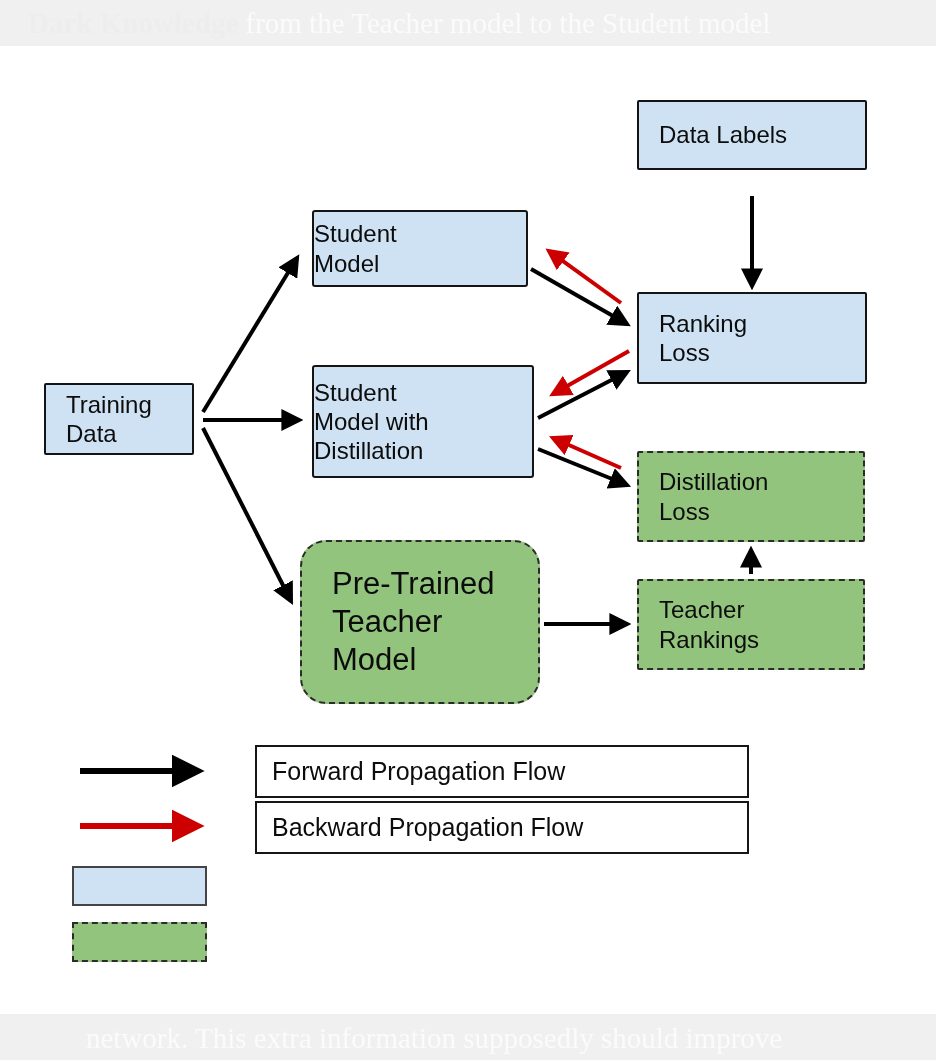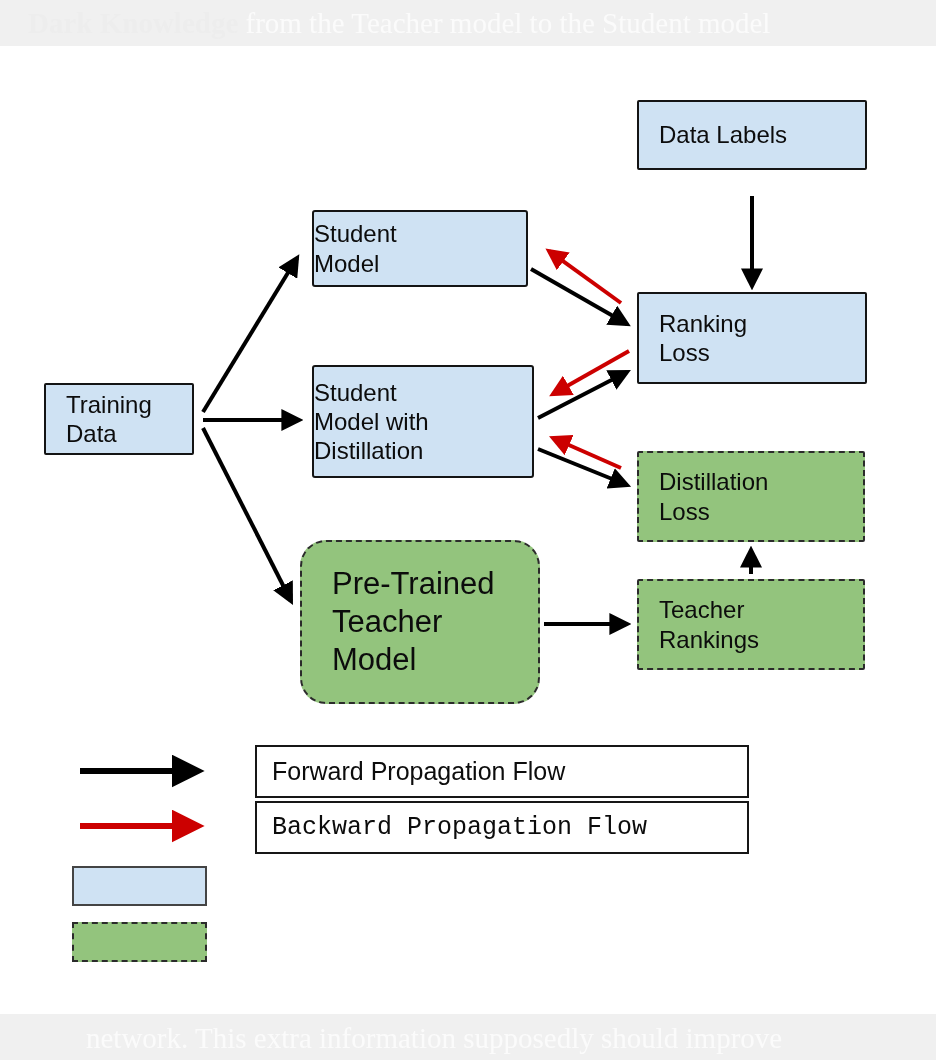--- a/index.html
+++ b/index.html
@@ -118,21 +118,21 @@
   </div>
 
   <div class="node green rect" style="left:637px;top:579px;width:228px;height:91px;">
     <span>Teacher
 Rankings</span>
   </div>
 
   <div class="legend-box" style="top:745px;">
     <span>Forward Propagation Flow</span>
   </div>
-  <div class="legend-box" style="top:801px;font-family:Liberation Mono, monospace;">
+  <div class="legend-box" style="top:801px;">
     <span>Backward Propagation Flow</span>
   </div>
 
   <div class="swatch swatch-blue" style="top:866px;"></div>
   <div class="swatch swatch-green" style="top:922px;"></div>
 
   <div class="band band-bottom">
     <div class="fade-text fade-bottom">network. This extra information supposedly should improve</div>
   </div>
 

